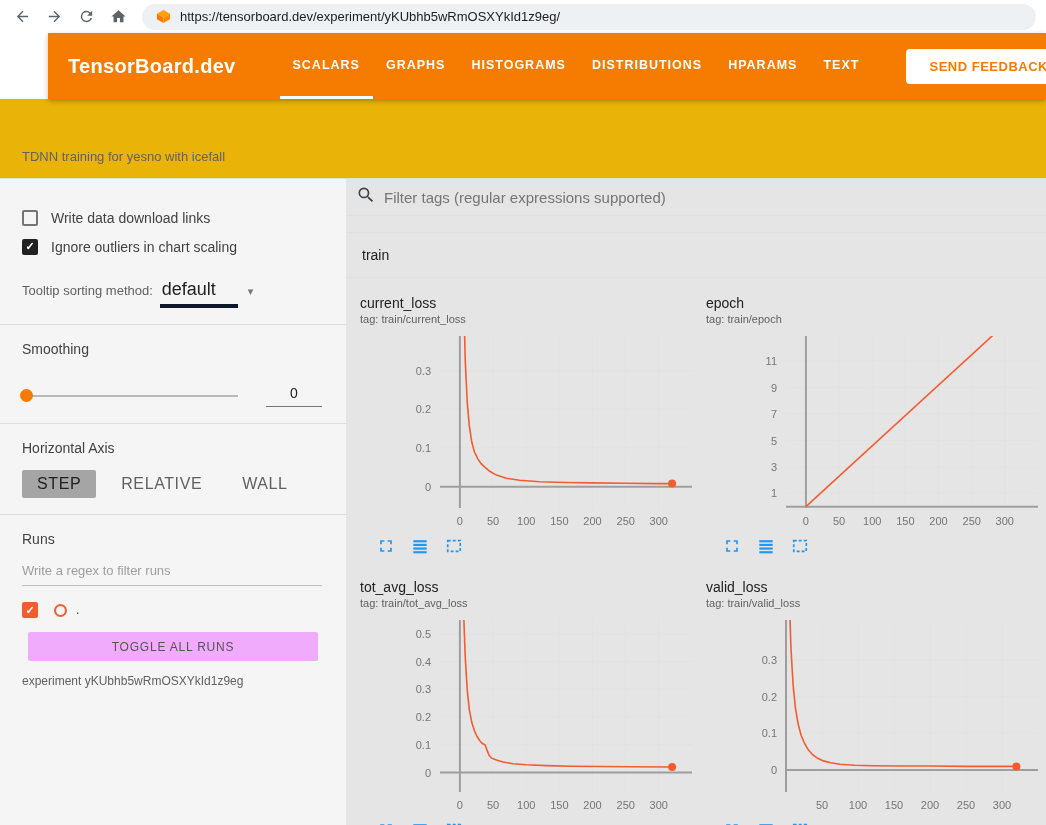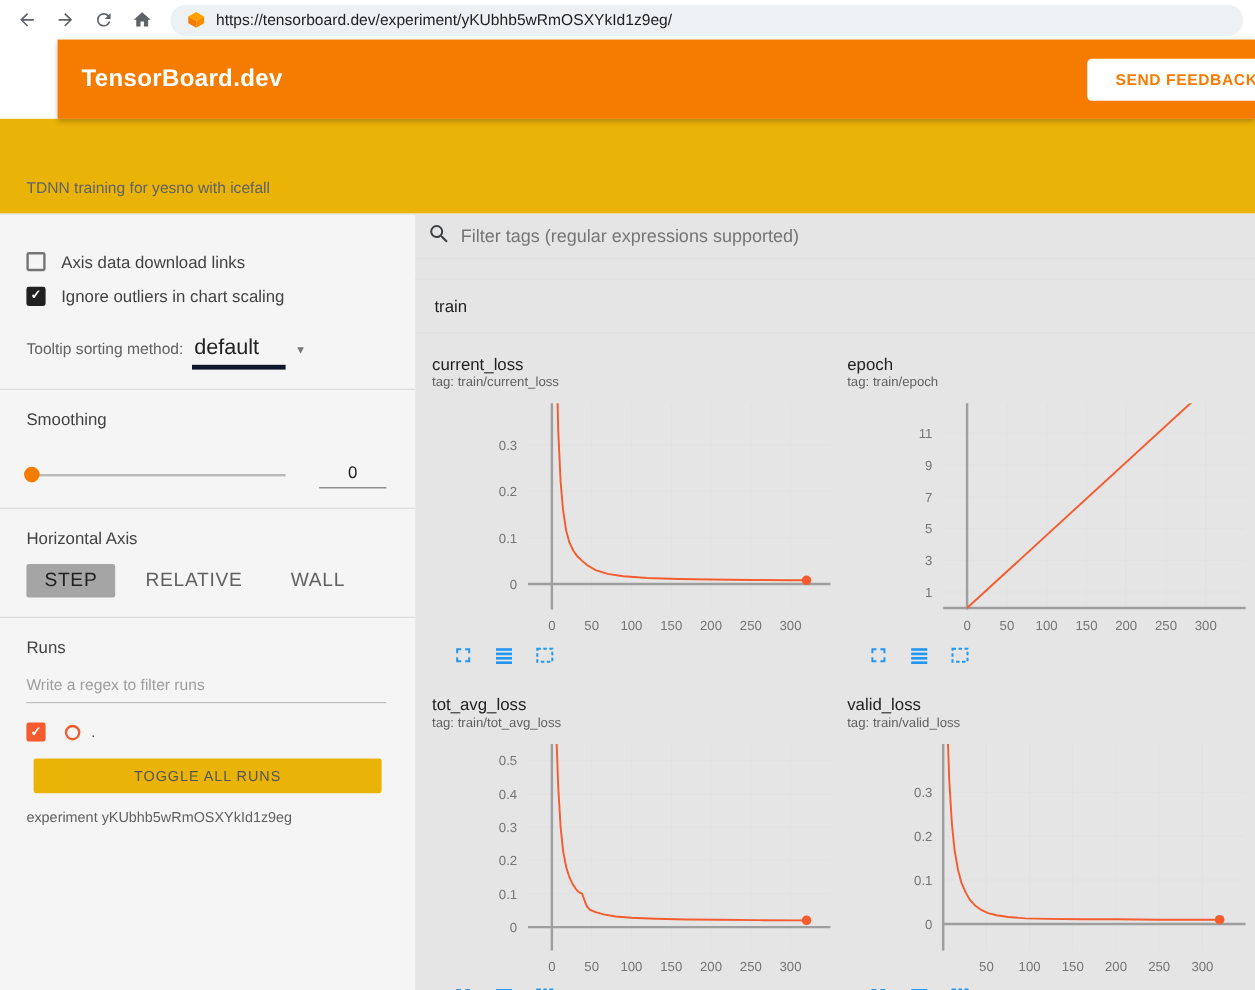--- a/index.html
+++ b/index.html
@@ -47,21 +47,21 @@
   .slider-track { flex:1; height:2px; background:#b9b9b9; position:relative; margin-right:28px; cursor:pointer; }
   .slider-handle { position:absolute; left:-2px; top:-6px; width:13px; height:13px; border-radius:50%; background:#f57c00; cursor:grab; }
   .slider-value { width:56px; text-align:center; border-bottom:1px solid #757575; padding-bottom:5px; font-size:14px; color:#212121; cursor:text; }
   .axis-buttons { display:flex; align-items:center; gap:10px; margin-top:14px; }
   .axis-btn { height:28px; padding:0 15px; display:flex; align-items:center; font-size:16px; letter-spacing:.6px; color:#616161; border-radius:2px; cursor:pointer; }
   .axis-btn.active { background:#a5a5a5; color:#212121; }
   .regex-input { margin-top:16px; border-bottom:1px solid #bdbdbd; padding-bottom:7px; font-size:13px; color:#9e9e9e; cursor:text; }
   .run-row { display:flex; align-items:center; margin-top:16px; }
   .run-circle { width:13px; height:13px; border:2px solid #f45c30; border-radius:50%; margin-left:16px; flex-shrink:0; }
   .run-name { margin-left:9px; font-size:12px; color:#424242; }
-  .toggle-btn { margin:14px 28px 0; height:29px; background:#eab308; border-radius:2px; font-size:12px; color:#555; letter-spacing:.8px; display:flex; align-items:center; justify-content:center; cursor:pointer; }
+  .toggle-btn { margin:14px 28px 0; height:29px; background:#f0abfc; border-radius:2px; font-size:12px; color:#555; letter-spacing:.8px; display:flex; align-items:center; justify-content:center; cursor:pointer; }
   .exp-caption { margin-top:13px; font-size:12px; color:#616161; }
 
   
   .main { flex:1; min-width:0; background:#e5e5e5; }
   .filter-row { height:37px; display:flex; align-items:center; padding:0 10px; border-bottom:1px solid #e0e0e0; gap:8px; cursor:text; }
   .filter-row svg { width:20px; height:20px; flex-shrink:0; }
   .filter-placeholder { font-size:15px; color:#757575; }
   .group-card { margin-top:16px; border-top:1px solid #e0e0e0; }
   .group-header { height:45px; display:flex; align-items:center; padding-left:16px; font-size:14px; color:#212121; border-bottom:1px solid #e0e0e0; cursor:pointer; }
   .charts-grid { display:grid; grid-template-columns:346px 346px; row-gap:22px; padding:16px 0 0 14px; width:692px; }
@@ -106,34 +106,42 @@
             <polygon points="1,5 8,9 8,15 1,11" fill="#f57c00"></polygon>
             <polygon points="15,5 8,9 8,15 15,11" fill="#fb8c00"></polygon>
           </svg>
       </span>
       <span class="addr-text">https://tensorboard.dev/experiment/yKUbhb5wRmOSXYkId1z9eg/</span>
     </div>
   </div>
 
   <div class="app-header">
     <div class="brand">TensorBoard.dev</div>
+    <nav class="topnav">
+      <div class="nav-item active">SCALARS</div>
+      <div class="nav-item">GRAPHS</div>
+      <div class="nav-item">HISTOGRAMS</div>
+      <div class="nav-item">DISTRIBUTIONS</div>
+      <div class="nav-item">HPARAMS</div>
+      <div class="nav-item">TEXT</div>
+    </nav>
     <div class="feedback-btn">SEND FEEDBACK</div>
   </div>
 
   <div class="exp-bar">
     <div class="exp-title">TDNN training for yesno with icefall</div>
   </div>
 
   <div class="content">
 
     <aside class="sidebar">
       <div class="pad">
         <label class="check-row">
           <span class="cb"></span>
-          <span>Axis data download links</span>
+          <span>Write data download links</span>
         </label>
         <label class="check-row">
           <span class="cb checked">
               <span>✓</span>
             </span>
           <span>Ignore outliers in chart scaling</span>
         </label>
         <div class="tooltip-row">
           <span class="tooltip-label">Tooltip sorting method:</span>
           <span class="dd">default</span>

